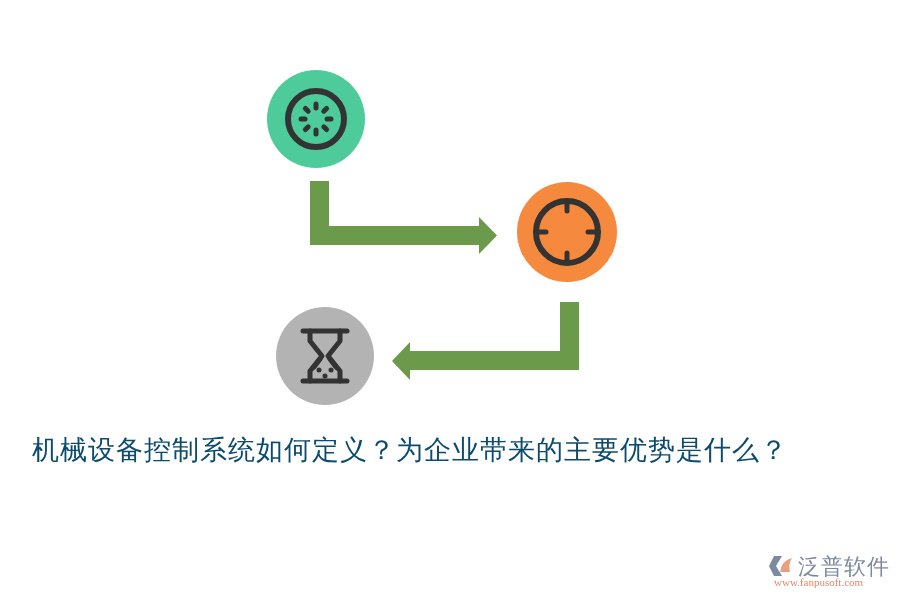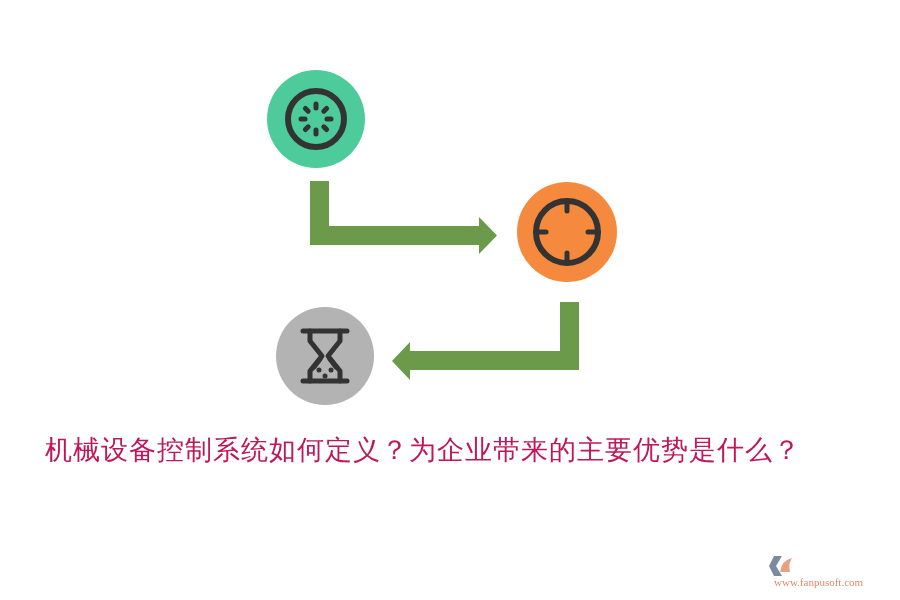--- a/index.html
+++ b/index.html
@@ -1,19 +1,19 @@
 <!DOCTYPE html>
 <html><head>
 <meta charset="utf-8">
 <style>
   html, body { margin:0; padding:0; }
   body { width:900px; height:600px; background:#ffffff; position:relative; overflow:hidden; font-family:"DejaVu Sans", sans-serif; }
   .abs { position:absolute; }
   .circle { position:absolute; border-radius:50%; }
-  .title { position:absolute; left:45px; top:432px; width:820px; font-family:Liberation Serif, serif; font-size:27px; color:#be185d; letter-spacing:1px; white-space:nowrap; }
+  .title { position:absolute; left:32px; top:432px; width:820px; font-family:Liberation Serif, serif; font-size:27px; color:#0c4a6e; letter-spacing:1px; white-space:nowrap; }
   .logo { position:absolute; left:768px; top:552px; width:130px; height:40px; }
   .logo-name { position:absolute; left:30px; top:0px; font-size:22px; color:#7c8aa0; font-family:"DejaVu Sans", sans-serif; white-space:nowrap; letter-spacing:1px; }
   .logo-url { position:absolute; left:6px; top:24px; font-size:11px; color:#e08a6a; font-family:Liberation Serif, serif; white-space:nowrap; }
 </style>
 </head>
 <body>
 
 <div class="circle" style="left:267px;top:70px;width:98px;height:98px;background:#4ecb9a;">
   <svg width="98" height="98" viewBox="0 0 98 98" style="position:absolute;left:0;top:0;">
     <circle cx="49" cy="49" r="28" fill="none" stroke="#333333" stroke-width="6"></circle>
@@ -68,14 +68,15 @@
   </svg>
 </div>
 
 <div class="title">机械设备控制系统如何定义？为企业带来的主要优势是什么？</div>
 
 <div class="logo">
   <svg width="28" height="24" viewBox="0 0 28 24" style="position:absolute;left:0;top:2px;">
     <polygon points="6,2 14,2 8,12 14,22 6,22 1,12" fill="#7c8aa0"></polygon>
     <path d="M12 18 Q14 6 24 4 Q20 10 22 18 Z" fill="#e8a080"></path>
   </svg>
+  <span class="logo-name">泛普软件</span>
   <span class="logo-url">www.fanpusoft.com</span>
 </div>
 
 </body></html>

